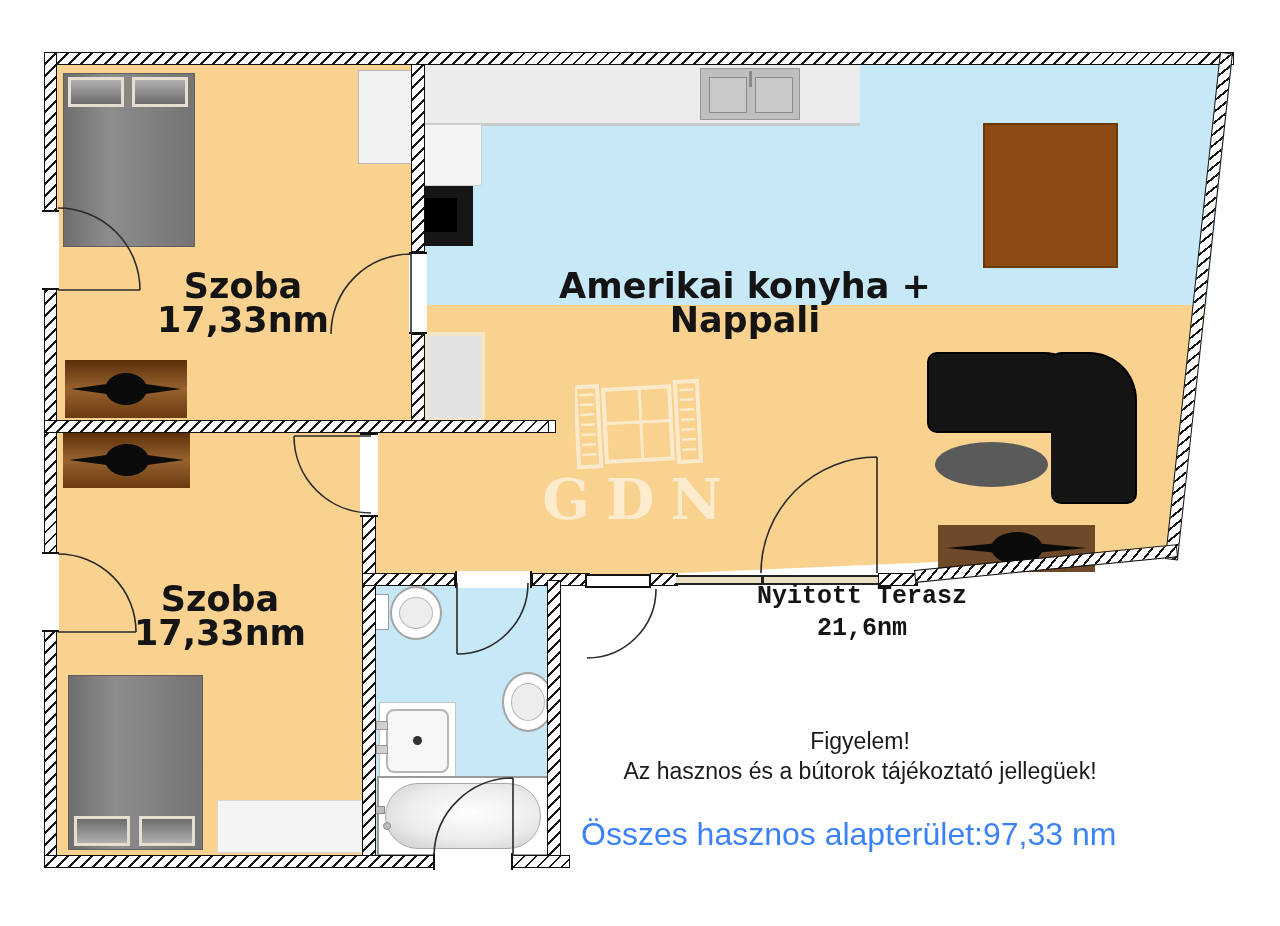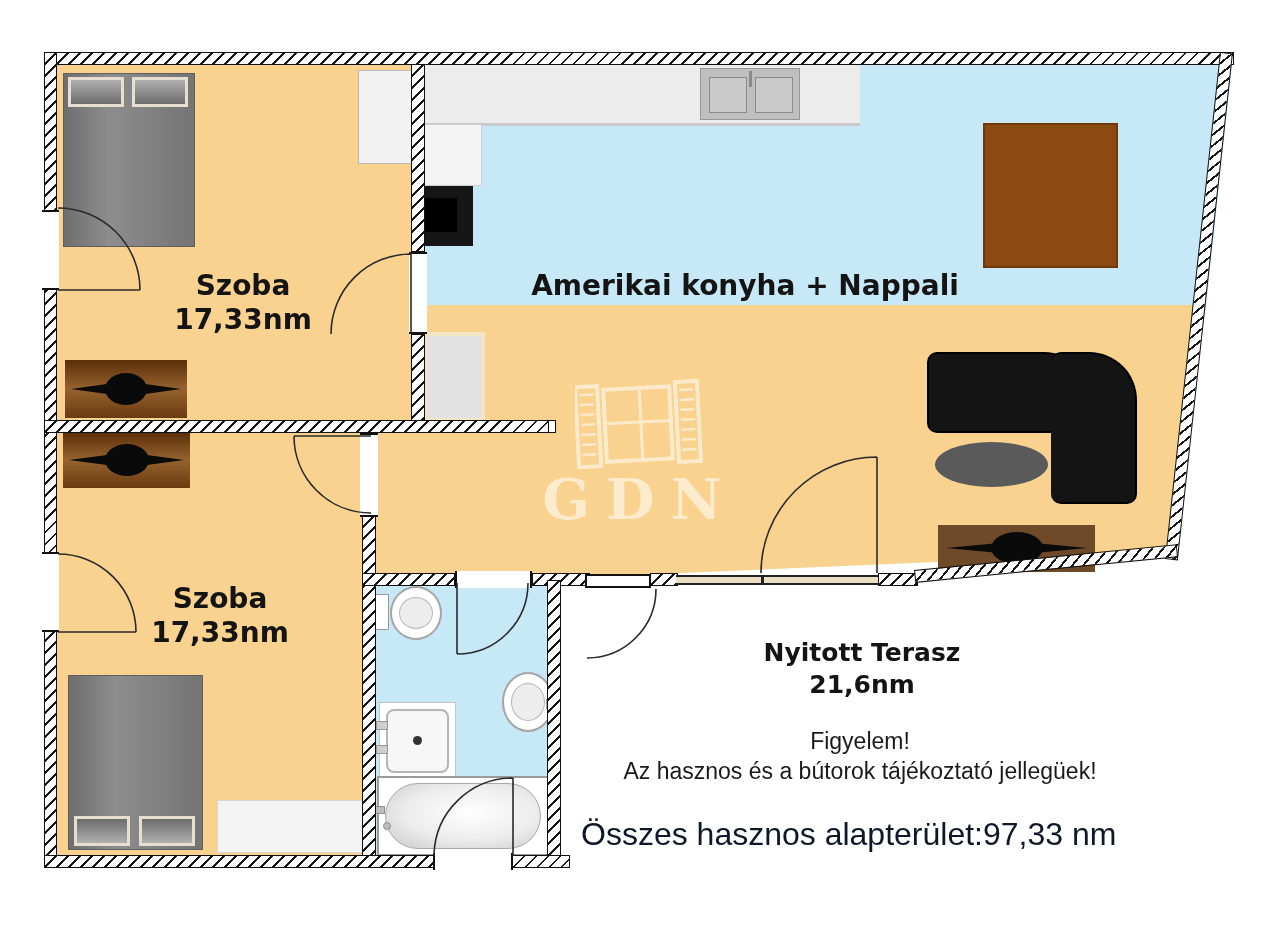--- a/index.html
+++ b/index.html
@@ -54,25 +54,25 @@
                border-radius:8px;background:#f7f7f7;}
   .shower .drain{position:absolute;left:50%;top:50%;width:9px;height:9px;margin:-5px 0 0 -5px;
                  border-radius:50%;background:#333;}
   .knob{position:absolute;left:-4px;width:10px;height:7px;background:#cfcfcf;border:1px solid #999;}
   .oval{border-radius:50%;background:#fff;border:2px solid #a5a5a5;}
   .oval .inner{position:absolute;left:7px;top:9px;right:7px;bottom:9px;border-radius:50%;
                background:#EDEDED;border:1px solid #b5b5b5;}
   .tank{background:#fff;border:1px solid #9a9a9a;}
   
   .room-label{position:absolute;z-index:50;text-align:center;font-weight:bold;
-              color:#141414;font-size:28px;line-height:34px;}
+              color:#141414;font-size:35px;line-height:34px;}
   .room-label.small{font-size:25px;line-height:32px;}
   .note{position:absolute;z-index:50;text-align:center;color:#1a1a1a;
         font-family:"Liberation Sans",sans-serif;font-size:23px;line-height:30px;font-weight:400;}
-  .total{position:absolute;z-index:50;color:#0f172a;font-family:"Liberation Sans",sans-serif;
+  .total{position:absolute;z-index:50;color:#3b82f6;font-family:"Liberation Sans",sans-serif;
          font-size:32px;font-weight:400;}
   
   .watermark{position:absolute;z-index:45;text-align:center;color:rgba(255,255,255,0.55);}
   .watermark .wm-text{font-family:"DejaVu Serif",serif;font-weight:bold;font-size:56px;
                       letter-spacing:16px;line-height:50px;}
   svg.overlay{position:absolute;left:0;top:0;z-index:40;pointer-events:none;}
 </style>
 </head>
 <body>
 
@@ -229,21 +229,21 @@
     <div>Szoba</div>
     <div>17,33nm</div>
   </div>
   <div class="room-label" style="left:95px;top:582px;width:250px;">
     <div>Szoba</div>
     <div>17,33nm</div>
   </div>
   <div class="room-label" style="left:515px;top:269px;width:460px;">
     <div>Amerikai konyha + Nappali</div>
   </div>
-  <div class="room-label small" style="left:712px;top:637px;width:300px;">
+  <div class="room-label small" style="left:712px;top:581px;width:300px;font-family:Liberation Mono, monospace;">
     <div>Nyitott Terasz</div>
     <div>21,6nm</div>
   </div>
   <div class="note" style="left:560px;top:710px;width:600px;margin-top:16px;">
     <div>Figyelem!</div>
     <div>Az hasznos és a bútorok tájékoztató jellegüek!</div>
   </div>
   <div class="total" style="left:581px;top:816px;">Összes hasznos alapterület:97,33 nm</div>
 
 </div>

